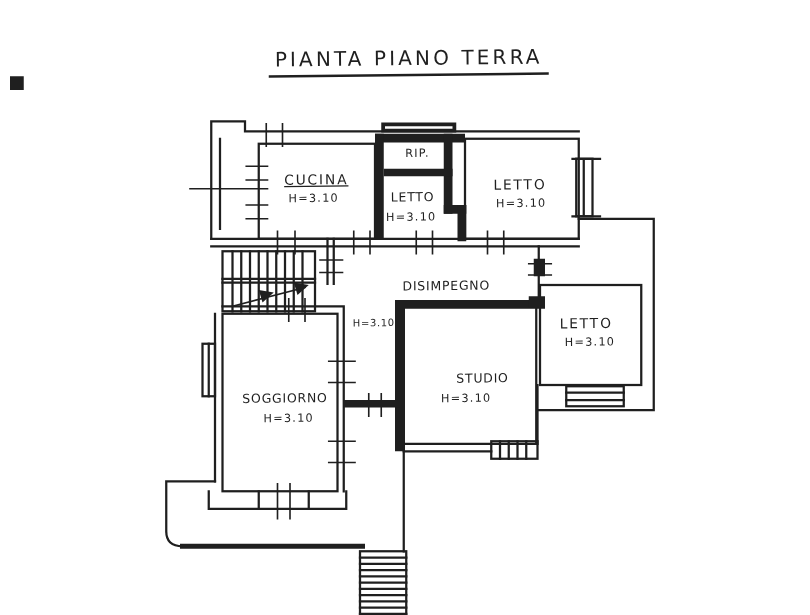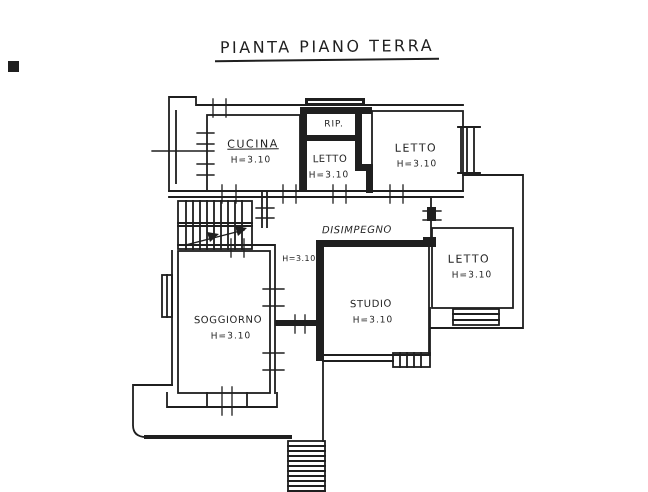--- a/index.html
+++ b/index.html
@@ -127,26 +127,26 @@
   <div class="lbl sm" style="left:251px;top:137px;">H=3.10</div>
 
   <div class="lbl sm" style="left:334px;top:101px;text-align:right;">RIP.</div>
 
   <div class="lbl tight" style="left:330px;top:136px;">LETTO</div>
   <div class="lbl sm" style="left:329px;top:152px;">H=3.10</div>
 
   <div class="lbl" style="left:416px;top:125px;">LETTO</div>
   <div class="lbl sm" style="left:417px;top:141px;">H=3.10</div>
 
-  <div class="lbl tight" style="left:357px;top:207px;font-style:italic;">DISIMPEGNO</div>
+  <div class="lbl tight" style="left:357px;top:207px;">DISIMPEGNO</div>
 
   <div class="lbl xs" style="left:299px;top:236px;">H=3.10</div>
 
   <div class="lbl" style="left:469px;top:236px;">LETTO</div>
   <div class="lbl sm" style="left:472px;top:252px;">H=3.10</div>
 
   <div class="lbl tight" style="left:228px;top:297px;">SOGGIORNO</div>
   <div class="lbl sm" style="left:231px;top:313px;">H=3.10</div>
 
-  <div class="lbl tight" style="left:371px;top:281px;text-align:center;">STUDIO</div>
+  <div class="lbl tight" style="left:386px;top:281px;text-align:center;">STUDIO</div>
   <div class="lbl sm" style="left:373px;top:297px;">H=3.10</div>
 
 </div>
 
 </body></html>

